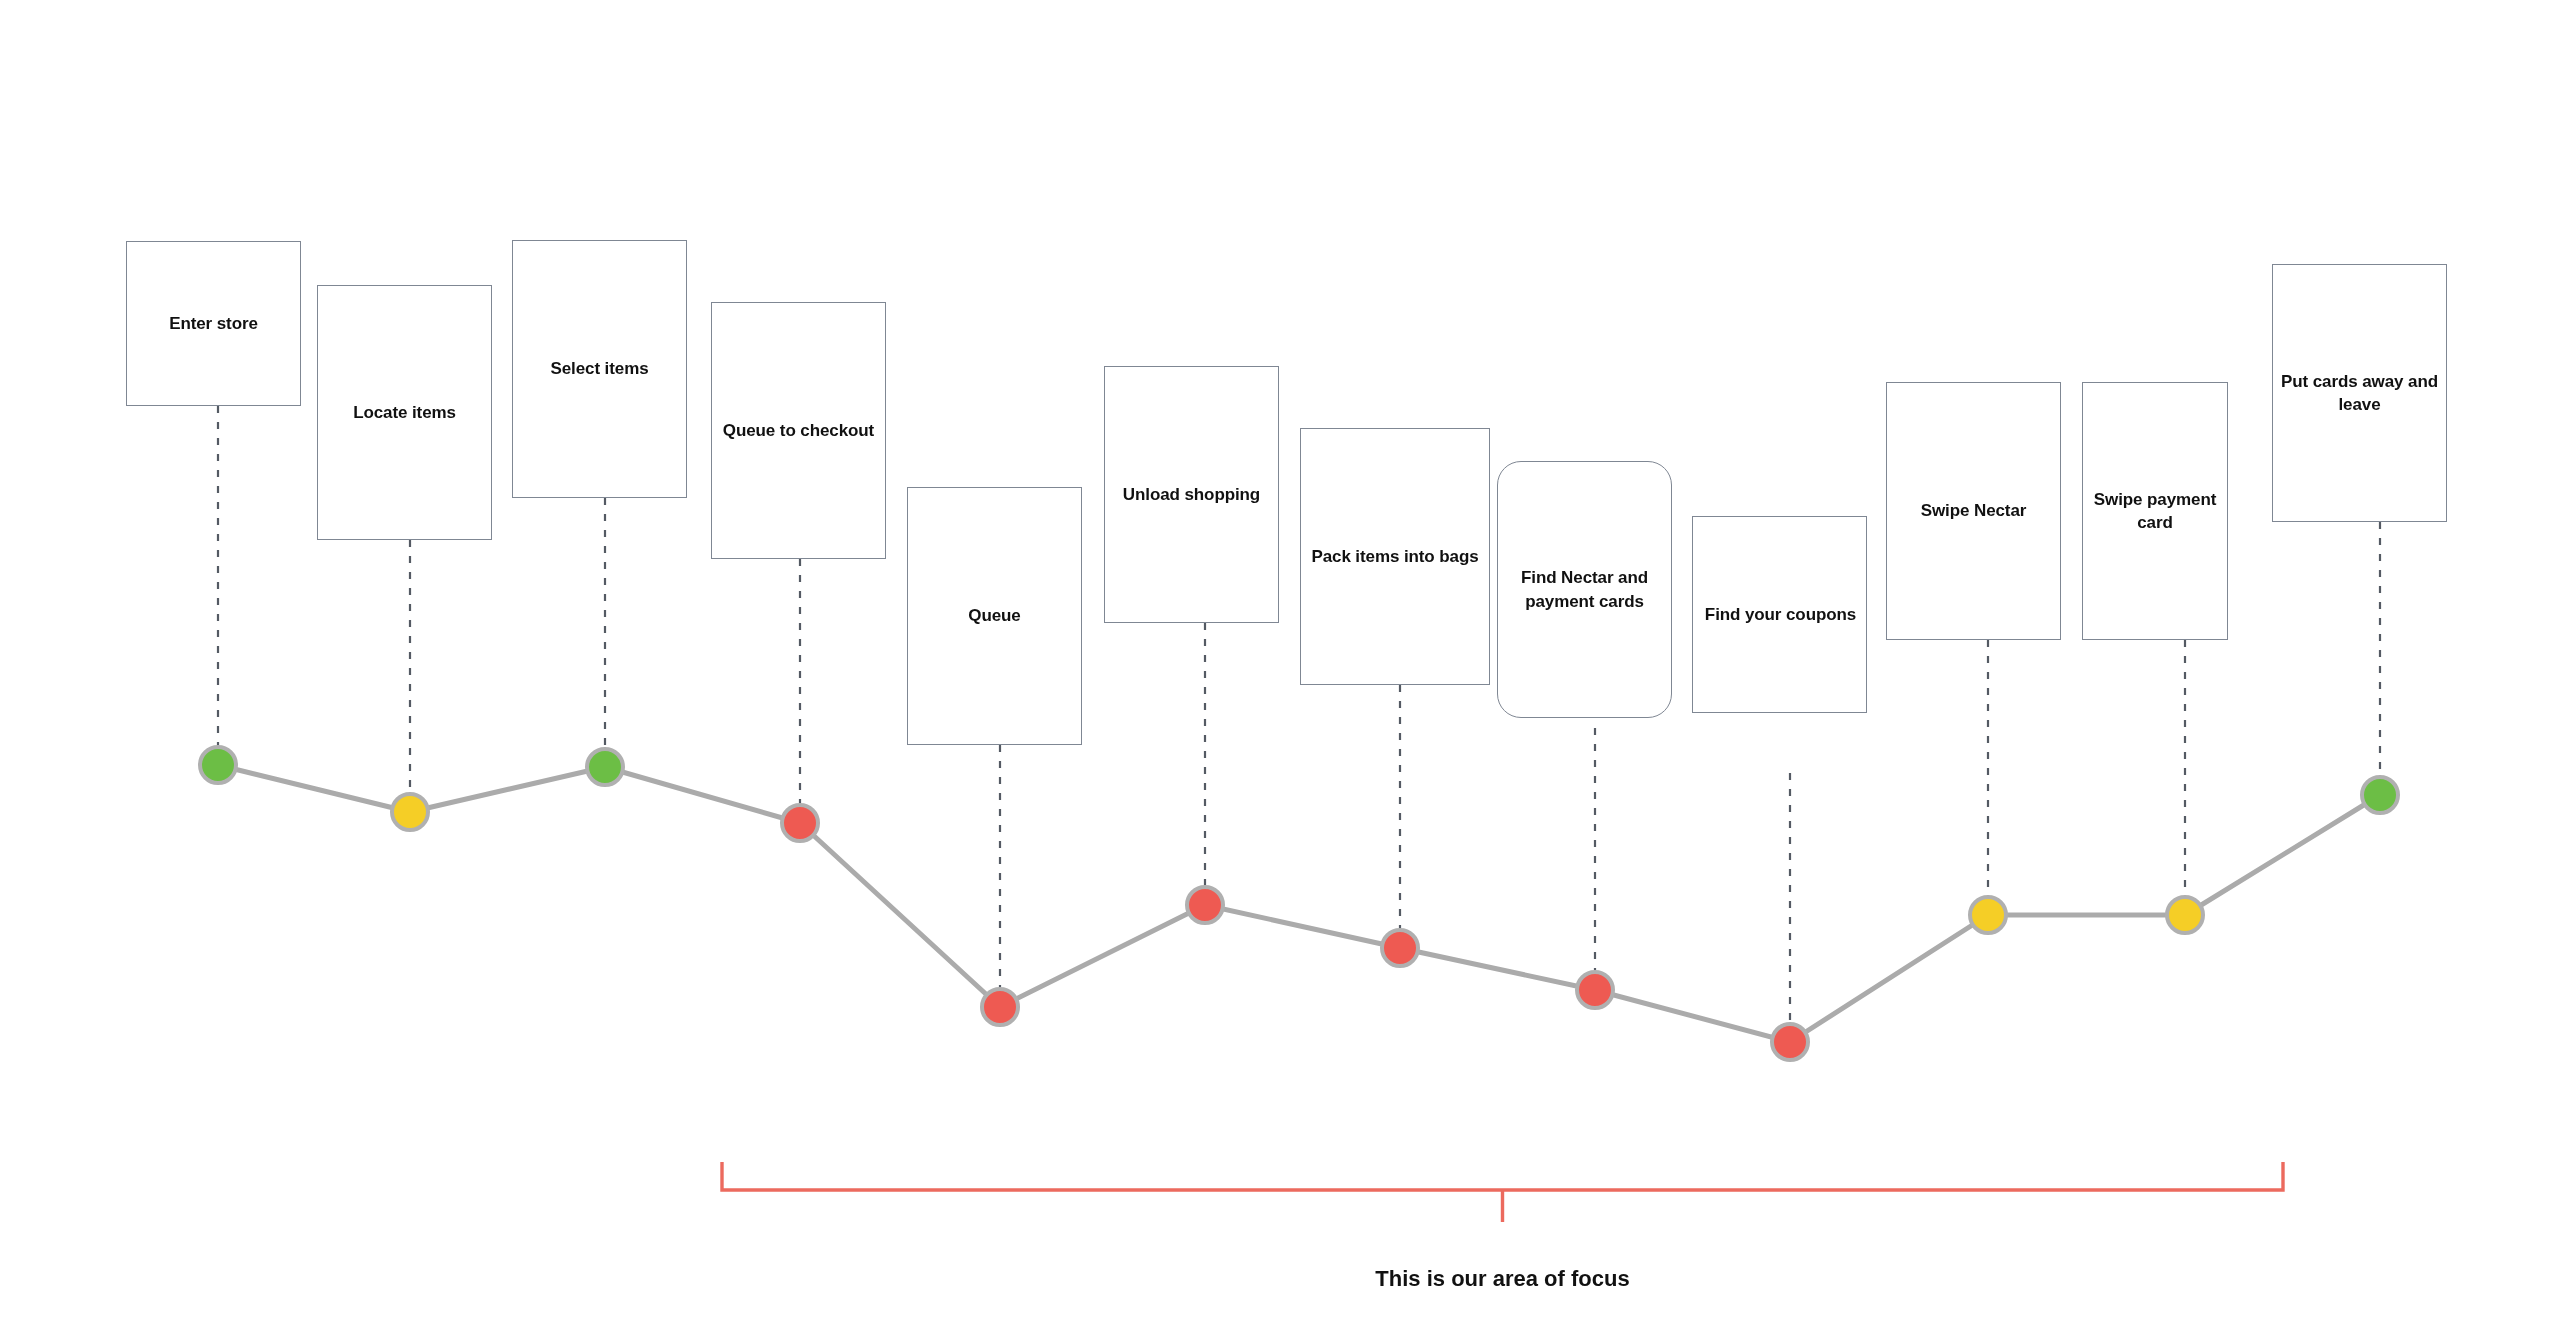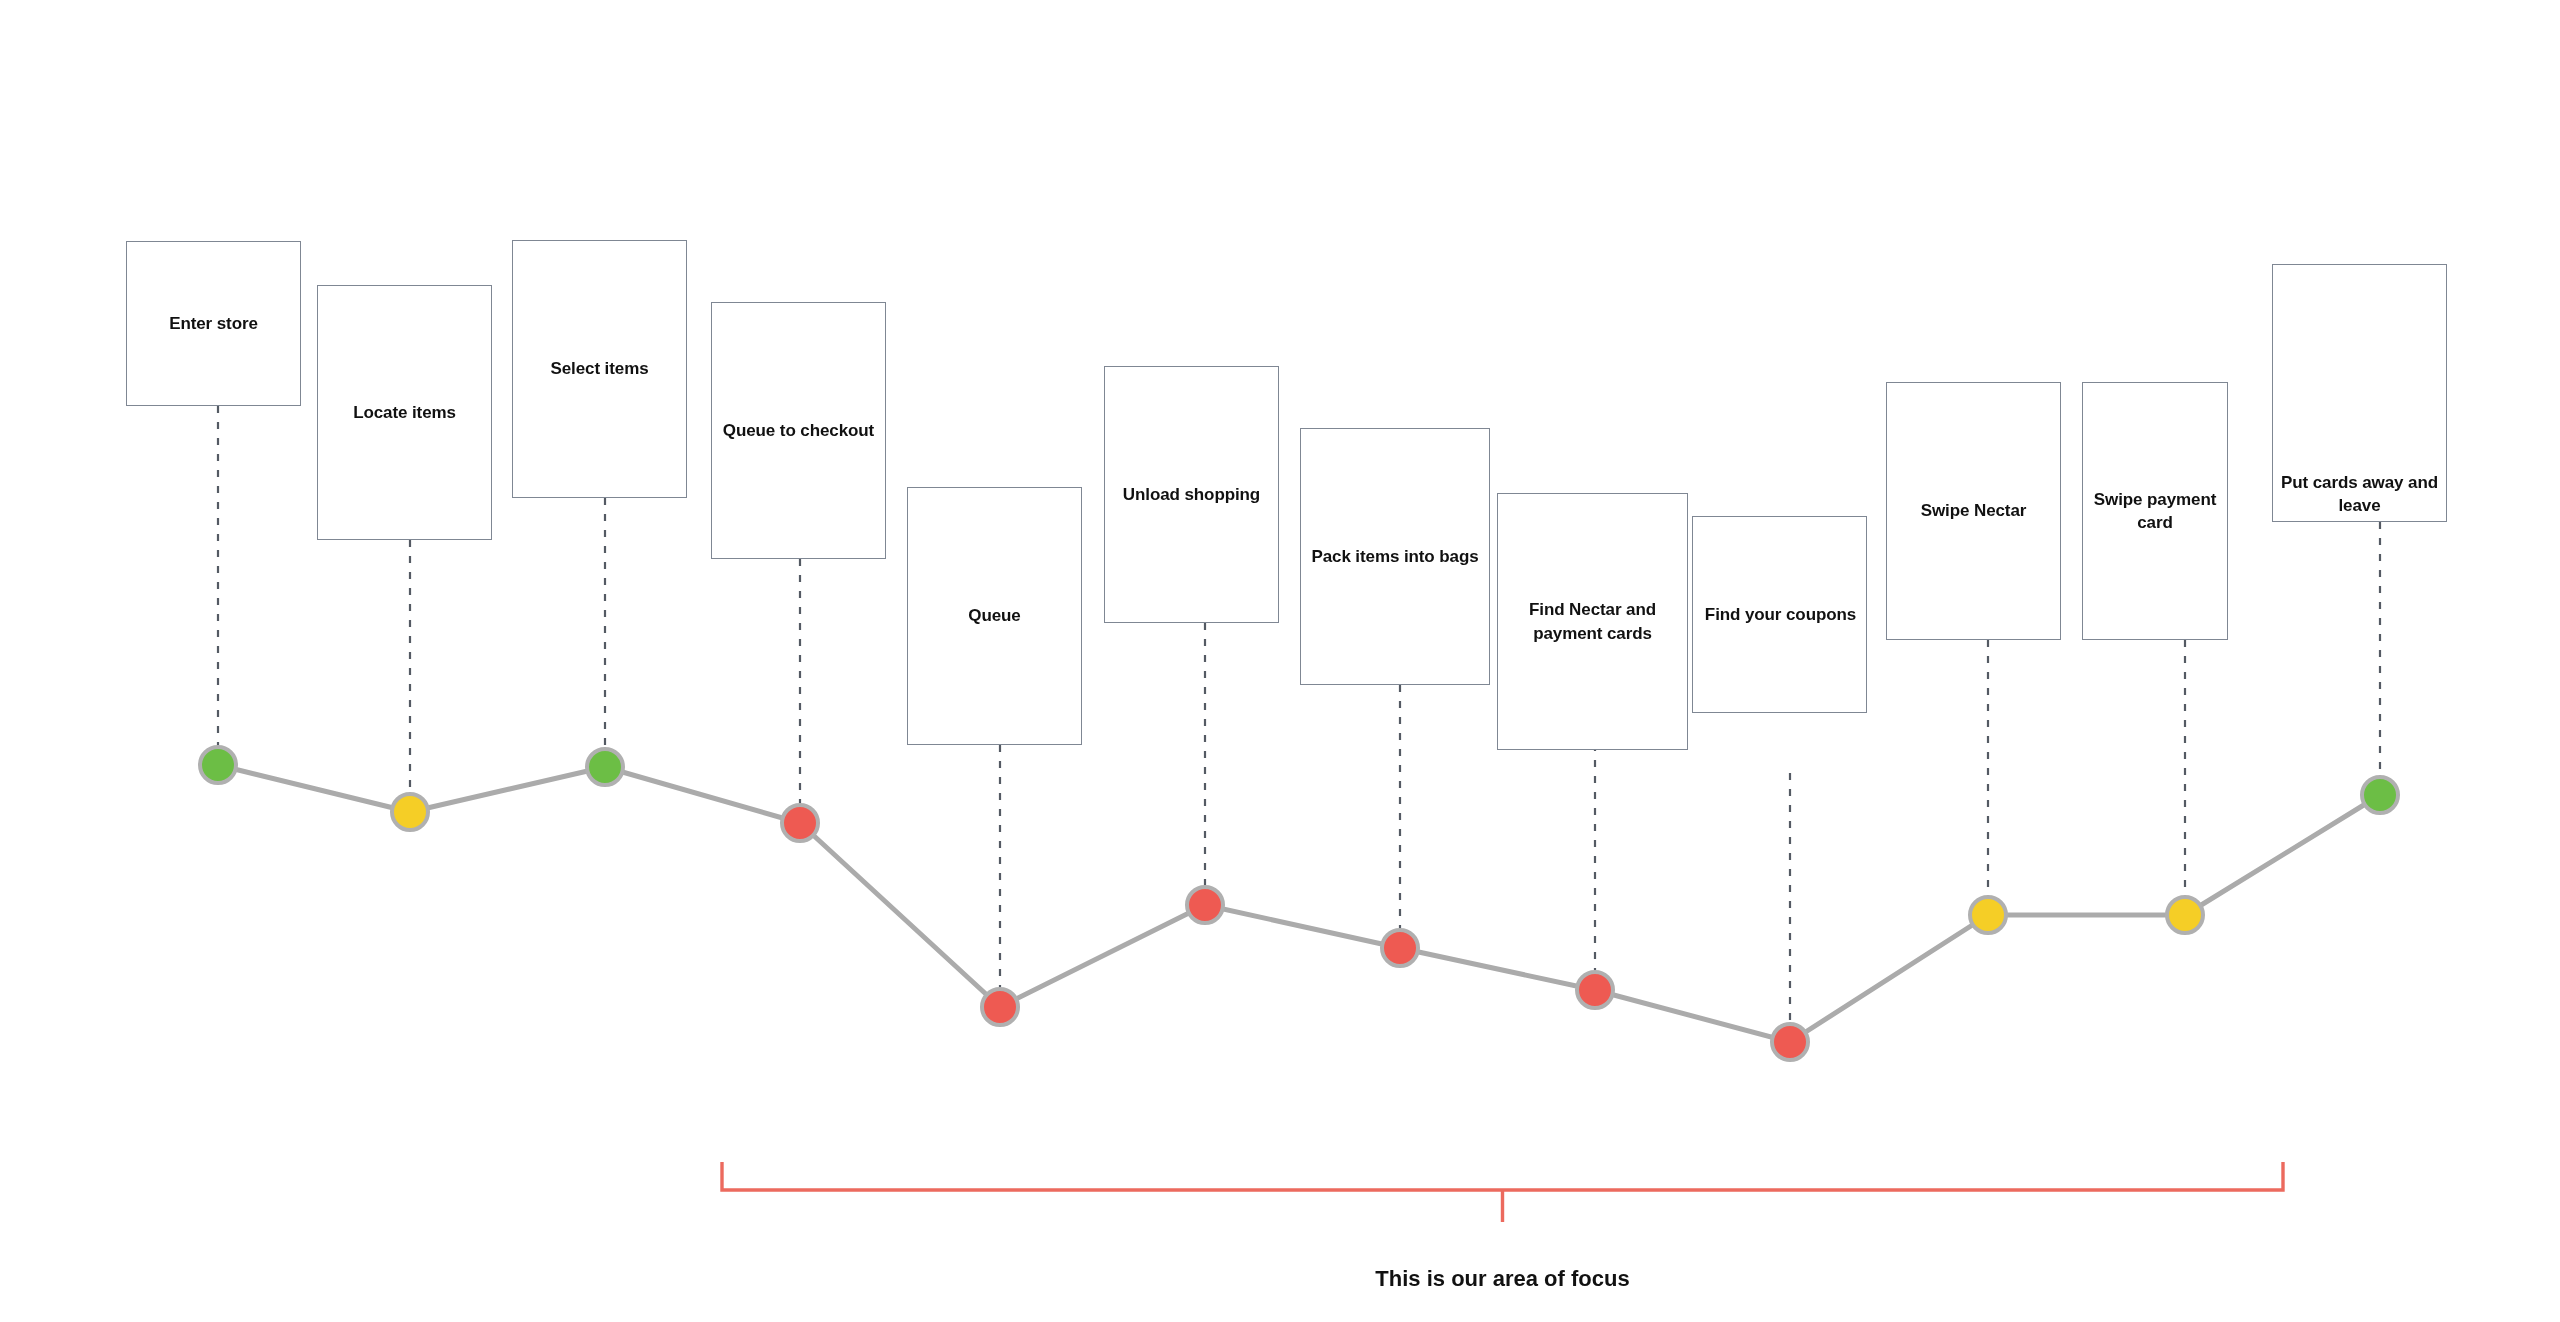--- a/index.html
+++ b/index.html
@@ -145,37 +145,37 @@
         </div>
         <div class="step-dot" title="Queue" style="left: 980px; top: 987px; background: rgb(238, 90, 82); border-color: rgb(176, 176, 176);"></div>
         <div class="step-box" style="left: 1104px; top: 366px; width: 175px; height: 257px; border-color: rgb(127, 135, 147);">
           <div class="step-box-label">Unload shopping</div>
         </div>
         <div class="step-dot" title="Unload shopping" style="left: 1185px; top: 885px; background: rgb(238, 90, 82); border-color: rgb(176, 176, 176);"></div>
         <div class="step-box" style="left: 1300px; top: 428px; width: 190px; height: 257px; border-color: rgb(127, 135, 147);">
           <div class="step-box-label">Pack items into bags</div>
         </div>
         <div class="step-dot" title="Pack items into bags" style="left: 1380px; top: 928px; background: rgb(238, 90, 82); border-color: rgb(176, 176, 176);"></div>
-        <div class="step-box" style="left: 1497px; top: 493px; width: 191px; height: 257px; border-color: rgb(127, 135, 147);">
+        <div class="step-box" style="left: 1497px; top: 461px; width: 175px; height: 257px; border-color: rgb(127, 135, 147); border-radius: 24px;">
           <div class="step-box-label">Find Nectar and payment cards</div>
         </div>
         <div class="step-dot" title="Find Nectar and payment cards" style="left: 1575px; top: 970px; background: rgb(238, 90, 82); border-color: rgb(176, 176, 176);"></div>
         <div class="step-box" style="left: 1692px; top: 516px; width: 175px; height: 197px; border-color: rgb(127, 135, 147); padding-left: 8px;">
           <div class="step-box-label">Find your coupons</div>
         </div>
         <div class="step-dot" title="Find your coupons" style="left: 1770px; top: 1022px; background: rgb(238, 90, 82); border-color: rgb(176, 176, 176);"></div>
         <div class="step-box" style="left: 1886px; top: 382px; width: 175px; height: 258px; border-color: rgb(127, 135, 147);">
           <div class="step-box-label">Swipe Nectar</div>
         </div>
         <div class="step-dot" title="Swipe Nectar" style="left: 1968px; top: 895px; background: rgb(245, 206, 38); border-color: rgb(176, 176, 176);"></div>
         <div class="step-box" style="left: 2082px; top: 382px; width: 146px; height: 258px; border-color: rgb(127, 135, 147);">
           <div class="step-box-label">Swipe payment card</div>
         </div>
         <div class="step-dot" title="Swipe payment card" style="left: 2165px; top: 895px; background: rgb(245, 206, 38); border-color: rgb(176, 176, 176);"></div>
-        <div class="step-box" style="left: 2272px; top: 264px; width: 175px; height: 258px; border-color: rgb(127, 135, 147); align-items: flex-end;">
+        <div class="step-box" style="left: 2272px; top: 264px; width: 175px; height: 258px; border-color: rgb(127, 135, 147);">
           <div class="step-box-label">Put cards away and leave</div>
         </div>
         <div class="step-dot" title="Put cards away and leave" style="left: 2360px; top: 775px; background: rgb(108, 190, 69); border-color: rgb(176, 176, 176);"></div>
       </div>
 
     <div id="focus-caption" style="left: 1202.5px; top: 1266px; width: 600px;">This is our area of focus</div>
 
   </div>
 
 </div>

